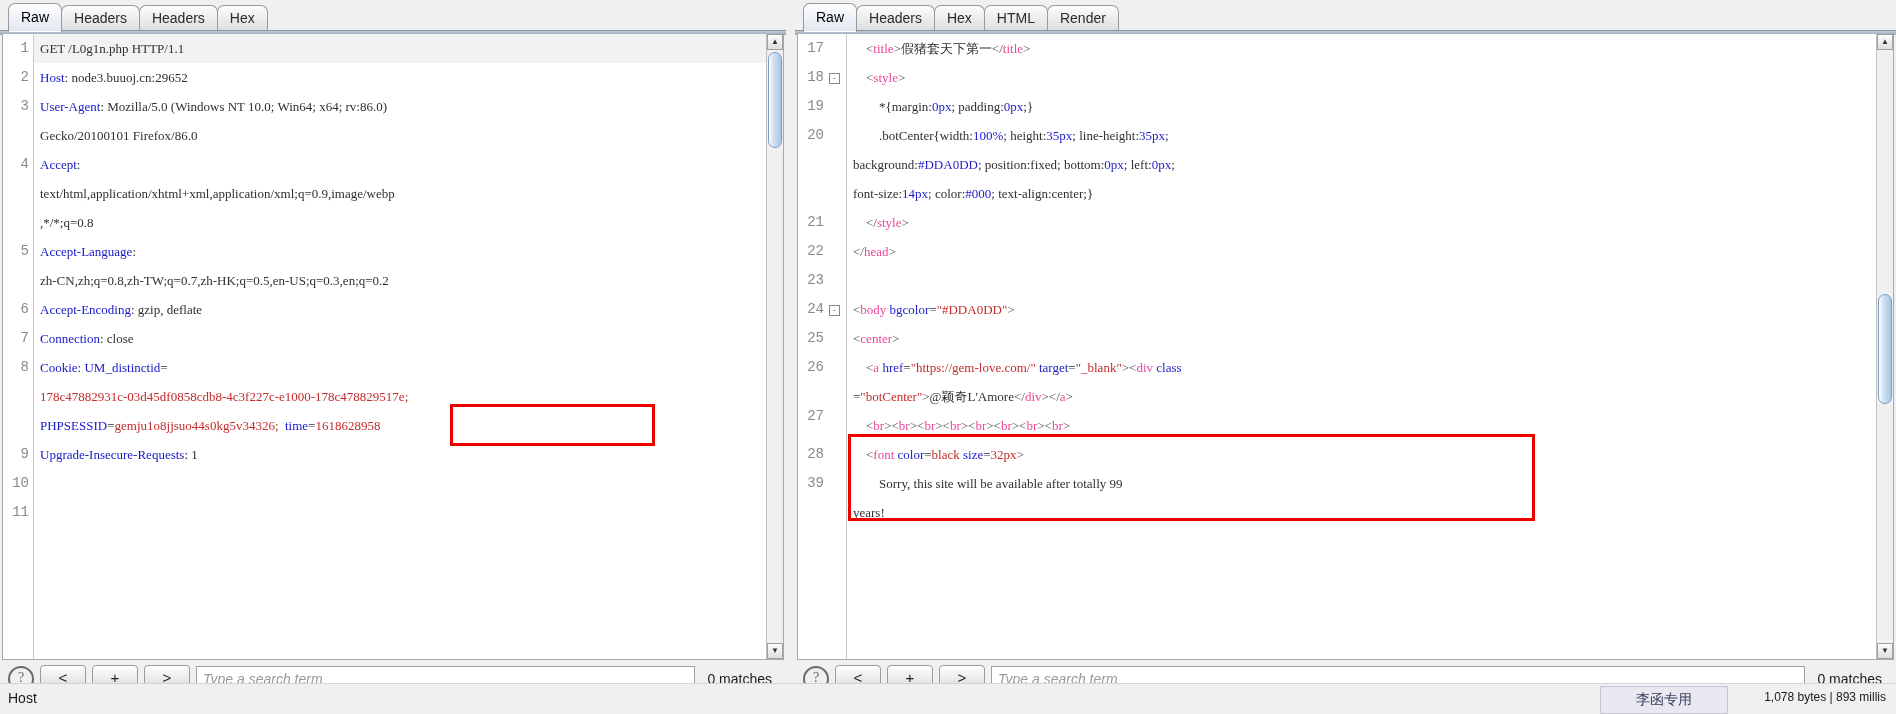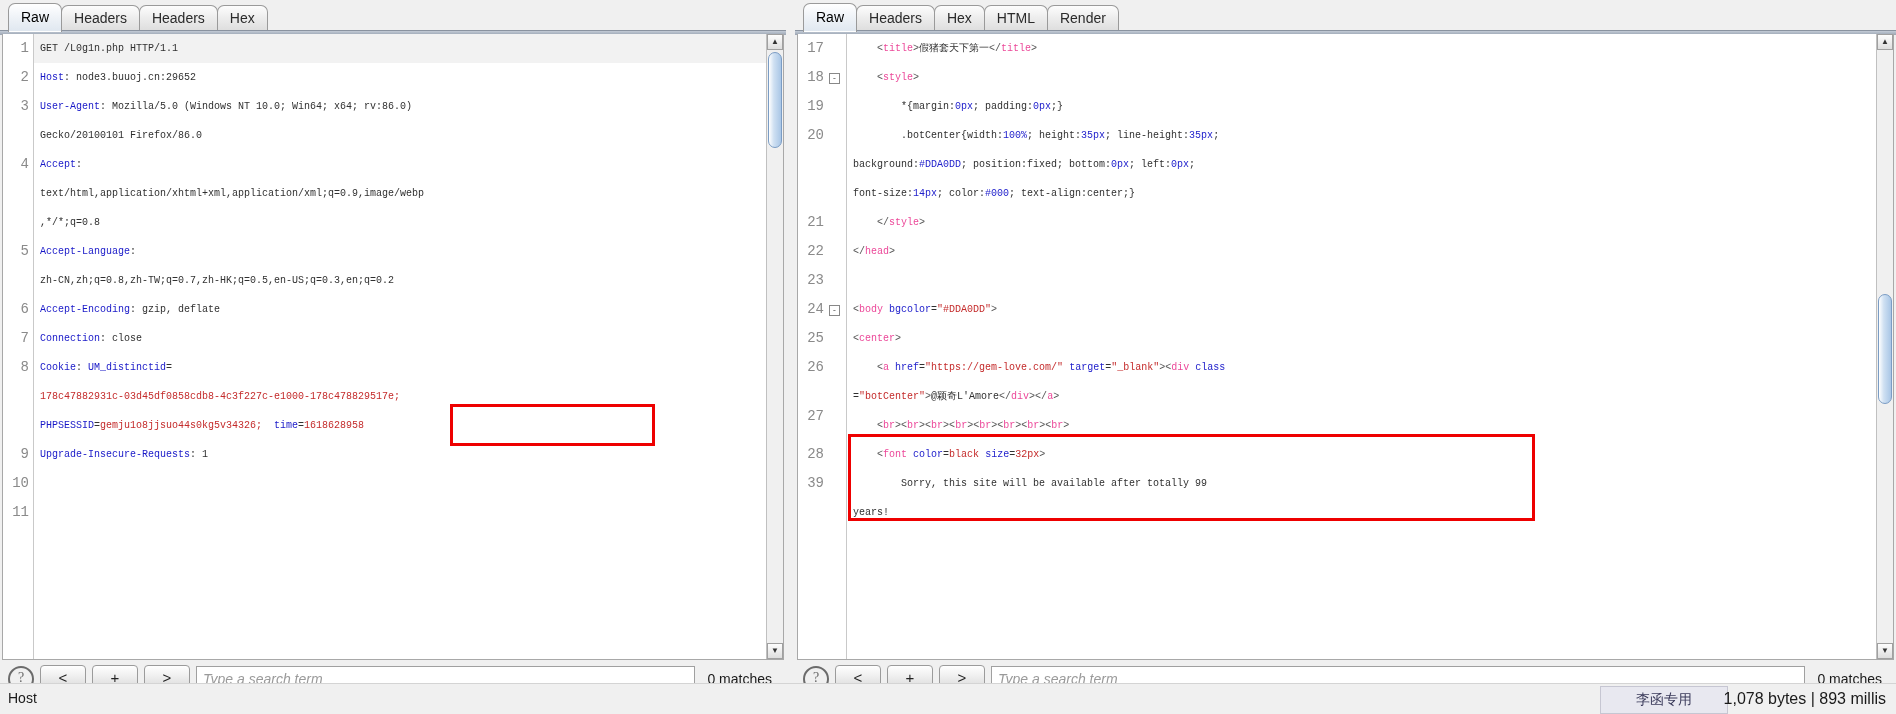--- a/index.html
+++ b/index.html
@@ -85,22 +85,22 @@
     background: #ffffff;
     border-right: 1px solid #c9c9c9;
   }
   #response-pane .gutter { width: 48px; }
 
   .code {
     position: absolute;
     top: 0; bottom: 0;
     left: 31px; right: 16px;
     overflow: hidden;
-    font-family: Liberation Mono, monospace;
-    font-size: 10px;
+    font-family: Liberation Serif, serif;
+    font-size: 13px;
     line-height: 29px;
     color: #303030;
     white-space: pre;
   }
   #response-pane .code { left: 49px; }
 
   .ln {
     position: absolute;
     right: 4px;
     font-family: "Liberation Mono", monospace;
@@ -235,21 +235,21 @@
   }
   #status-left {
     position: absolute;
     left: 8px; top: 6px;
     font-size: 14px;
     color: #1a1a1a;
   }
   #status-right {
     position: absolute;
     right: 10px; top: 6px;
-    font-size: 16px;
+    font-size: 12px;
     color: #1a1a1a;
   }
   #watermark {
     position: absolute;
     right: 168px; top: 2px;
     width: 126px; height: 26px;
     background: #e8e8f0;
     border: 1px solid #c6c6d2;
     font-size: 14px;
     line-height: 24px;

